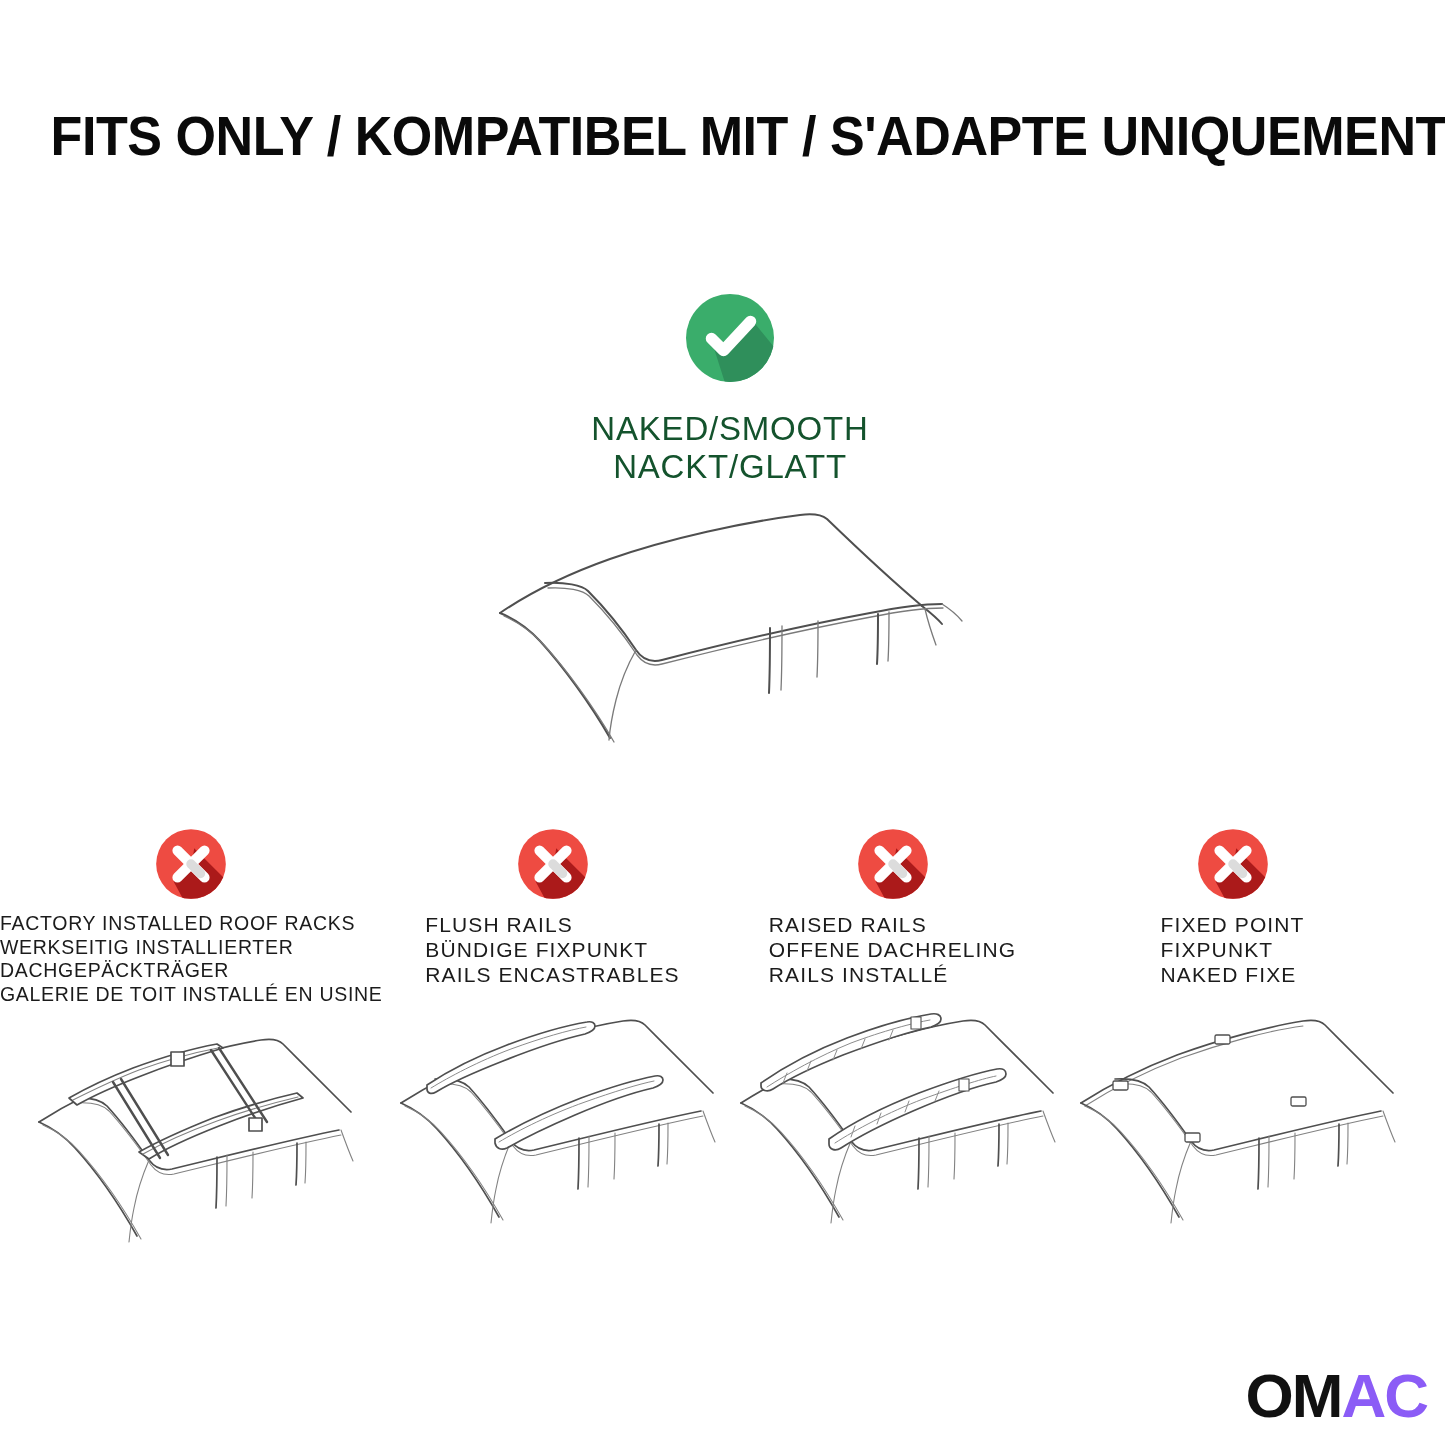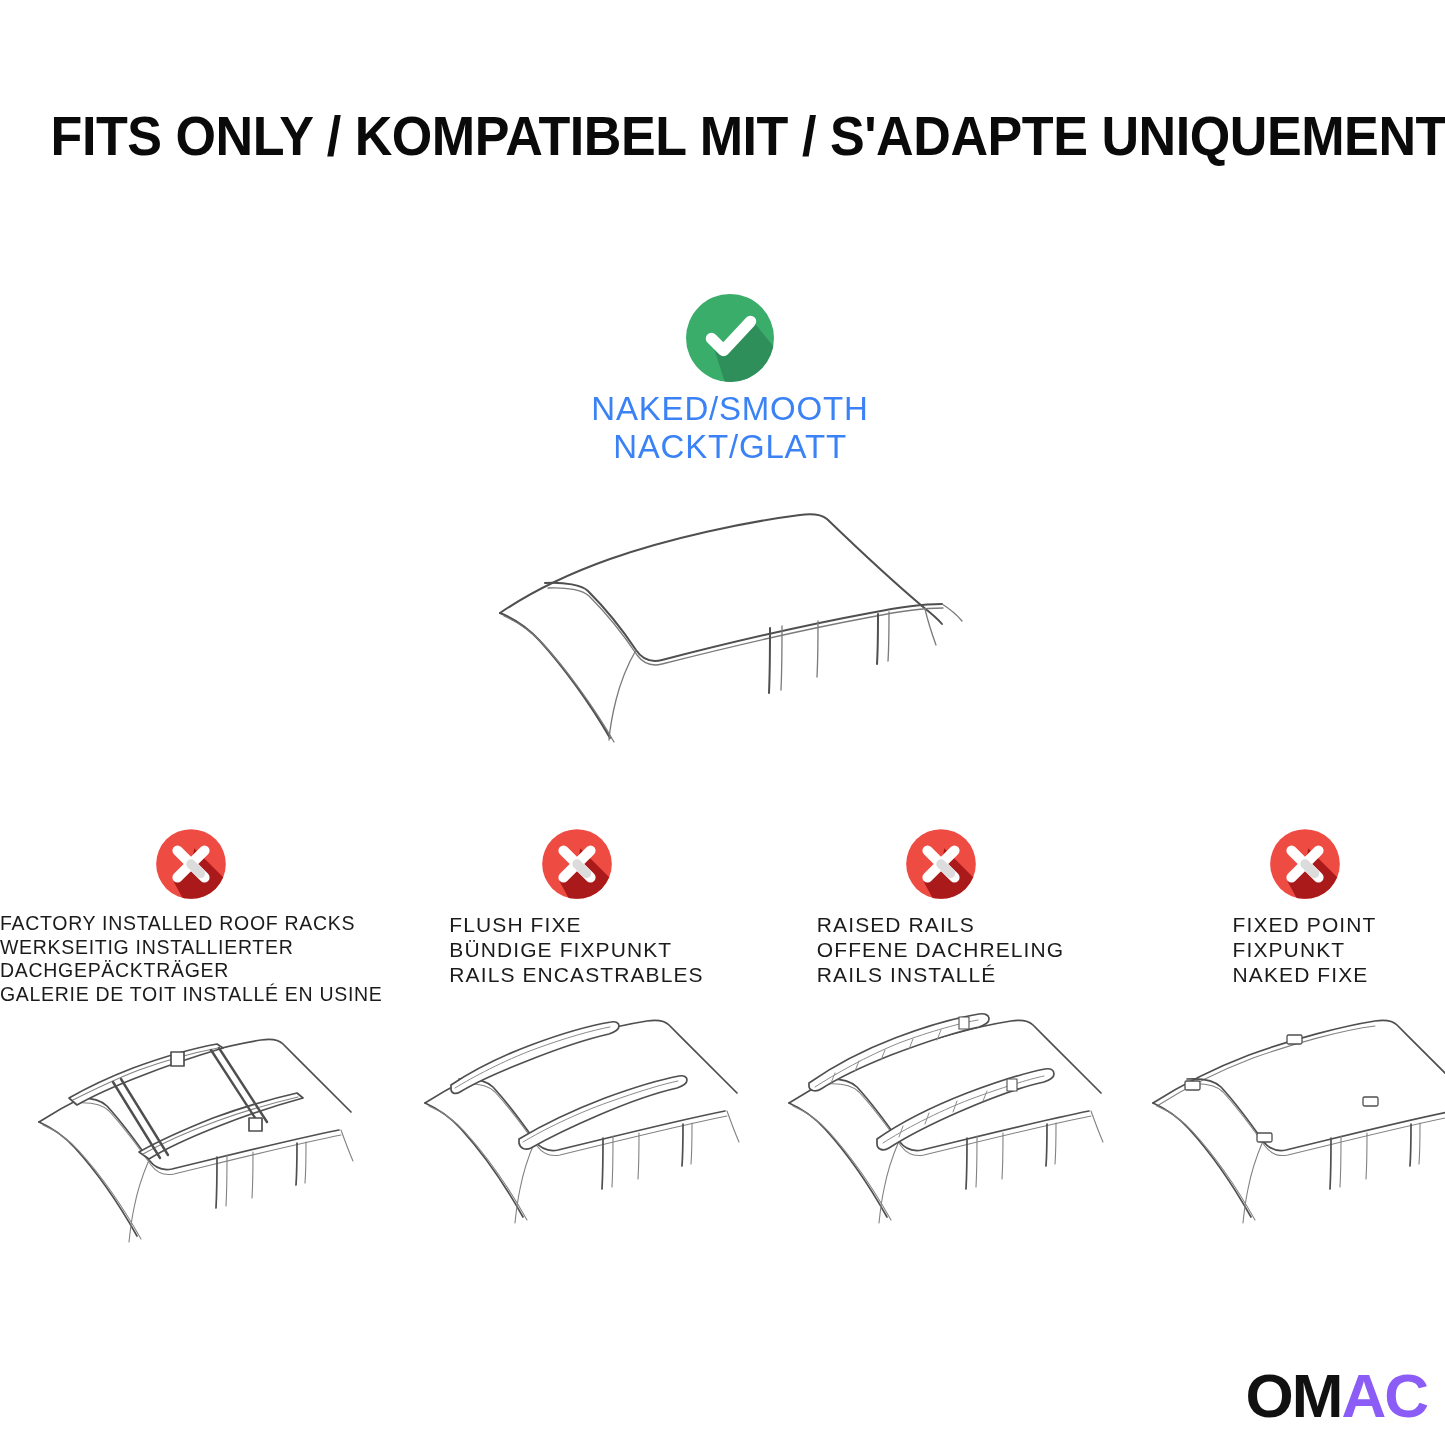--- a/index.html
+++ b/index.html
@@ -42,24 +42,24 @@
     width: 560px;
     text-align: center;
   }
   .badge {
     position: relative;
     display: inline-block;
   }
   .badge svg { display: block; }
 
   .caption {
-    margin-top: 0;
+    margin-top: 20px;
     font-family: "Liberation Sans", sans-serif;
     font-weight: 300;
-    color: #3b82f6;
+    color: #14532d;
     letter-spacing: 0.8px;
   }
   #ok-block .caption {
     font-size: 33px;
     line-height: 38px;
   }
   #ok-block .caption .line { display: block; }
 
   
   #naked-roof {
@@ -72,21 +72,20 @@
 
   
   #no-grid {
     position: absolute;
     left: 0;
     top: 826px;
     width: 1156px;
     height: 440px;
     display: flex;
     align-items: flex-start;
-    gap: 24px;
   }
   .col {
     position: relative;
     flex: 1 1 0;
     display: flex;
     flex-direction: column;
     align-items: center;
   }
   .col .caption {
     margin-top: 10px;
@@ -262,21 +261,21 @@
         <circle cx="48" cy="48" r="44" fill="#ee4b42"></circle>
         <g clip-path="url(#noclip2)">
           <path d="M52 28 L96 72 L96 96 L40 96 L26 70 L48 56 Z" fill="#ab1a1a"></path>
         </g>
         <path d="M31 31 L65 65" stroke="#ffffff" stroke-width="13" stroke-linecap="round"></path>
         <path d="M65 31 L31 65" stroke="#ffffff" stroke-width="13" stroke-linecap="round"></path>
         <path d="M48 48 L60 60" stroke="#dcdcdc" stroke-width="12" stroke-linecap="round"></path>
       </svg>
     </span>
     <div class="caption">
-      <span class="line">FLUSH FIXE</span>
+      <span class="line">FLUSH RAILS</span>
       <span class="line">BÜNDIGE FIXPUNKT</span>
       <span class="line">RAILS ENCASTRABLES</span>
     </div>
     <div class="roof-wrap">
       <svg width="340" height="250" viewBox="0 0 340 250" aria-hidden="true">
         <g fill="none" stroke="#4f4f4f" stroke-width="1.7" stroke-linecap="round" stroke-linejoin="round">
           <path d="M18 110 C40 96 72 78 114 62 C158 46 208 33 240 28 C252 26 258 28 262 32 C286 56 312 82 330 100"></path>
           <path d="M52 86 C68 85 80 88 86 94 C96 105 114 128 128 148 C134 156 141 159 151 157 C205 144 268 128 318 118"></path>
           <path d="M55 91 C71 90 82 93 88 99 C98 110 116 133 130 153 C136 161 143 164 153 162 C207 149 270 133 320 123" stroke-width="1.1" stroke="#828282"></path>
           <path d="M18 110 C34 117 45 126 54 136 C74 158 98 192 116 224"></path>

